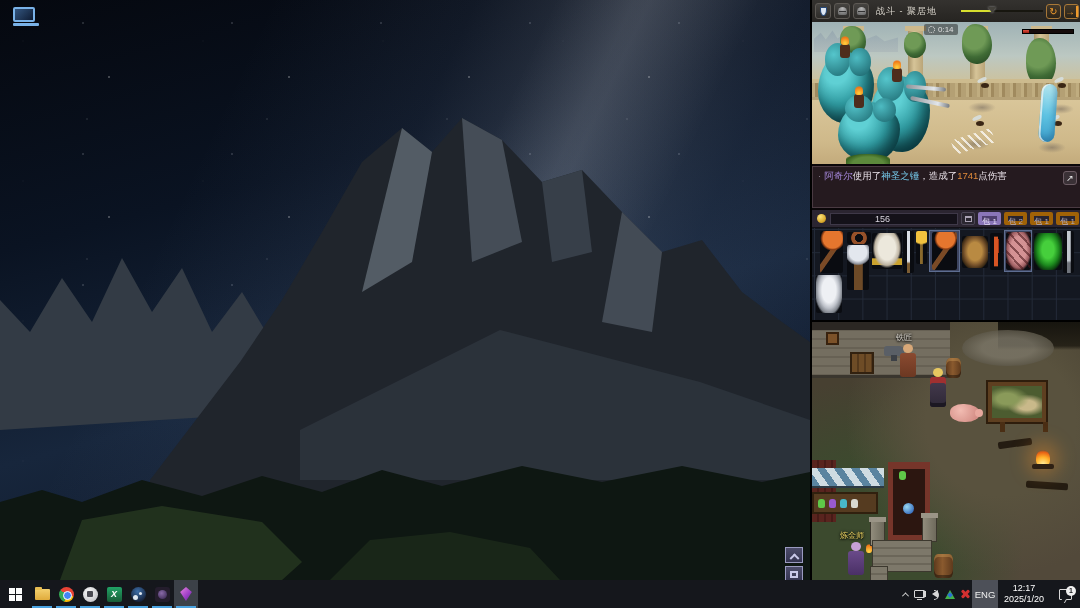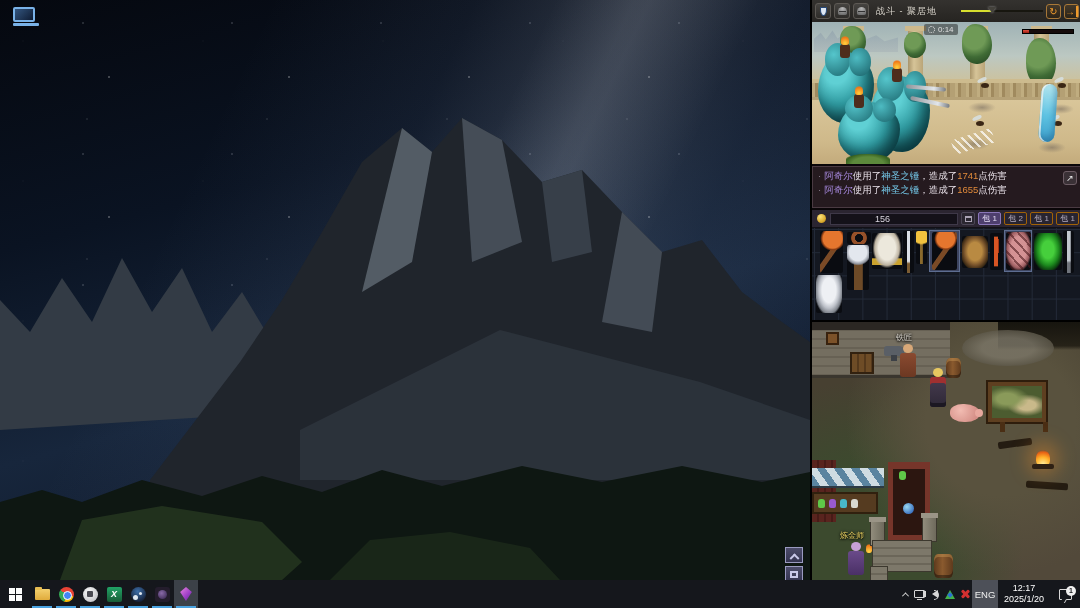--- a/index.html
+++ b/index.html
@@ -113,21 +113,21 @@
   
   .g-cur { position:absolute; left:0; top:210px; width:270px; height:18px; background:#2b2531;
     border-bottom:1px solid #121016; display:flex; align-items:center; padding:0 3px; }
   .coin { width:9px; height:9px; border-radius:50%; background:radial-gradient(circle at 35% 30%,#ffe57a,#d9a82c 65%,#8a5f10); margin:0 4px 0 2px; }
   .goldbar { width:128px; height:12px; background:#141119; border:1px solid #3e3848; color:#d9d5de;
     font-size:9px; line-height:10px; text-indent:44px; }
   .bagrow { margin-left:auto; display:flex; gap:3px; align-items:center; }
   .storebtn { width:14px; height:13px; border-radius:2px; background:#2a2630; border:1px solid #4c4656;
     display:flex; align-items:center; justify-content:center; }
   .storebtn i { display:block; width:7px; height:6px; border:1px solid #aaa2b4; border-top-width:2px; }
-  .bagtab { width:23px; height:13px; border-radius:2px; background:#282430; border:1px solid #a16207;
+  .bagtab { width:23px; height:13px; border-radius:2px; background:#282430; border:4px solid #a16207;
     color:#b2aabd; font-size:8px; line-height:11px; text-align:center; }
   .bagtab.act { background:#4e3f6e; border-color:#8a76b8; color:#e2daf2; }
 
   
   .g-inv { position:absolute; left:0; top:228px; width:270px; height:94px; background:#141821;
     background-image:linear-gradient(#232a38 1px,transparent 1px),linear-gradient(90deg,#232a38 1px,transparent 1px);
     background-size:24.2px 23.2px; background-position:2px 1px; border-bottom:2px solid #000; }
   .sel { position:absolute; background:#3d4560; border:1px solid #5d6d90; }
   .itm { position:absolute; border-radius:2px; background-color:#0a0c11; }
   .i-axe { background-image:radial-gradient(circle at 55% 18%,#e5762e 0 26%,#8a3d14 30%,transparent 34%),
@@ -367,21 +367,20 @@
         <i class="gear"></i>
         <span>0:14</span>
       </div>
       <div class="bossbar">
           <div class="bf"></div>
         </div>
     </div>
 
     <div class="g-log">
       <div class="log-line"><span class="c-pur">阿奇尔</span><span>使用了</span><span class="c-sky">神圣之锤</span><span>，造成了</span><span class="c-dmg">1741</span><span>点伤害</span></div>
-      <div class="log-line"><span class="c-pur">阿奇尔</span><span>使用了</span><span class="c-sky">神圣之锤</span><span>，造成了</span><span class="c-dmg">1655</span><span>点伤害</span></div>
       <div class="logbtn"><span>↗</span></div>
     </div>
 
     <div class="g-cur">
       <i class="coin"></i>
       <div class="goldbar">156</div>
       <div class="bagrow">
         <div class="storebtn">
             <i></i>
           </div>

